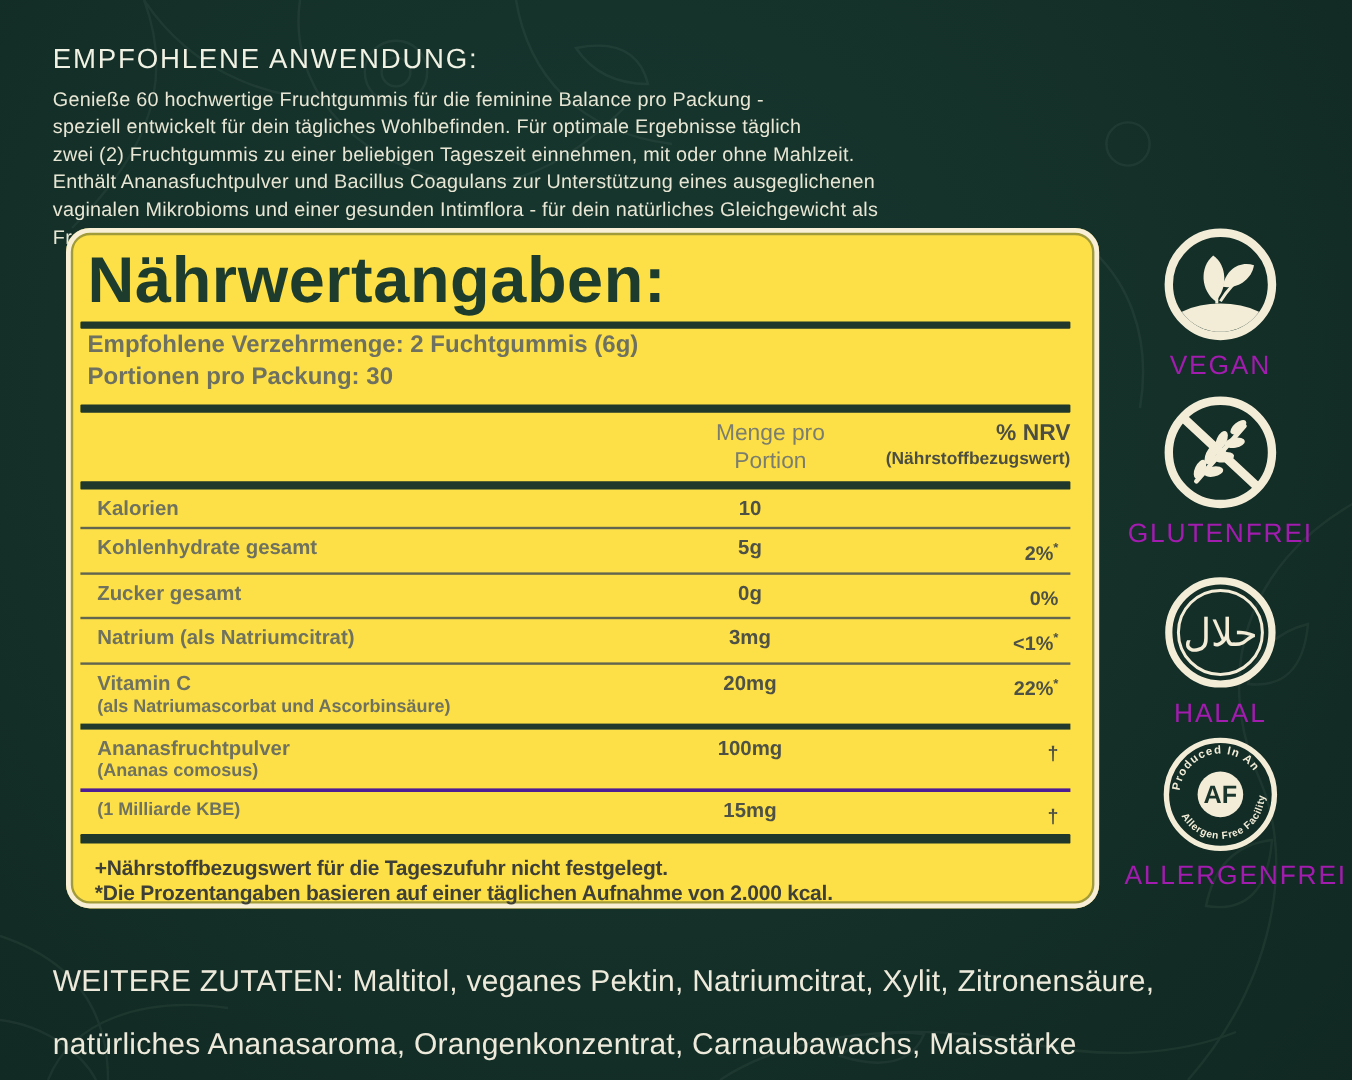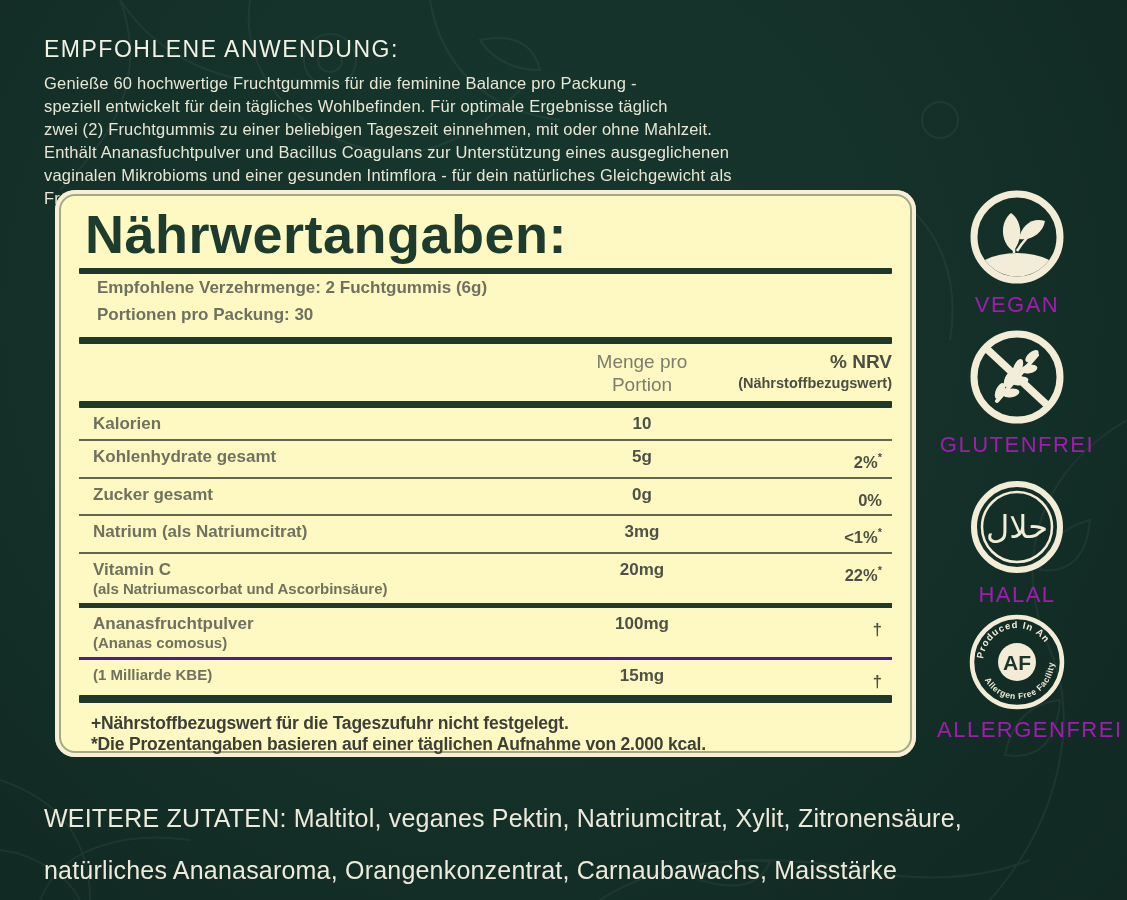--- a/index.html
+++ b/index.html
@@ -14,43 +14,43 @@
   .intro{position:absolute;left:44px;top:36px;width:720px;color:#e8e6d4;}
   .intro h1{
     margin:0 0 9px 0;font-size:23px;font-weight:normal;letter-spacing:1.5px;
     color:#f1f2e4;
   }
   .intro p{margin:0;font-size:16.5px;line-height:23px;white-space:pre-line;letter-spacing:.2px;}
 
   
   .panel{
     position:absolute;left:55px;top:190px;width:861px;height:567px;box-sizing:border-box;
-    background:#fef9c3;border-radius:20px;padding:14px 24px 14px 24px;
+    background:#fde047;border-radius:20px;padding:14px 24px 14px 12px;
     box-shadow: inset 0 0 0 4px #f8efd6, inset 0 0 0 6px rgba(25,52,40,.40);
   }
   .panel h2{
     margin:2px 0 0 6px;font-size:54px;line-height:57px;font-weight:bold;
     letter-spacing:.5px;color:#1d3c2d;
   }
   .bar{background:#20372b;border-radius:1px;}
   .bar-title{height:6px;margin-top:5px;}
-  .serving{font-size:17px;font-weight:bold;color:#6e7160;line-height:27px;margin-left:18px;}
+  .serving{font-size:20px;font-weight:bold;color:#6e7160;line-height:27px;margin-left:6px;}
   .serving:first-of-type{margin-top:8px;}
   .bar-2{height:7px;margin-top:9px;}
   .bar-3{height:7px;}
   .bar-4{height:8px;}
 
   .grid{display:grid;grid-template-columns:1fr 190px 155px;}
   .thead{padding:6px 0 5px 0;}
   .amount-h{grid-column:2;text-align:center;font-size:19px;line-height:23px;color:#7c7e6d;white-space:pre-line;}
   .nrv-h{grid-column:3;text-align:right;color:#4c4e42;}
   .nrv-main{font-size:19px;font-weight:bold;line-height:23px;}
   .nrv-sub{font-size:14.5px;font-weight:bold;line-height:21px;}
 
-  .trow{padding:6px 0 5px 0;border-bottom:2px solid #62654f;align-items:start;}
+  .trow{padding:6px 0 5px 0;border-bottom:2px solid #62654f;align-items:start;gap:17px;}
   .trow.sep-thick{border-bottom:5px solid #223a2d;}
   .trow.sep-med{border-bottom:3px solid #4c1d95;}
   .trow.sep-none{border-bottom:none;}
   .tlabel{padding-left:14px;color:#6f725e;}
   .tname{font-size:17px;font-weight:bold;line-height:20px;}
   .tsub{font-size:15px;font-weight:bold;line-height:18px;}
   .tamount{text-align:center;font-size:17px;font-weight:bold;color:#4e5145;line-height:20px;}
   .tnrv{text-align:right;padding-right:10px;font-size:16.5px;font-weight:bold;color:#4e5145;line-height:20px;}
   .tnrv sup{font-size:11px;}
 

